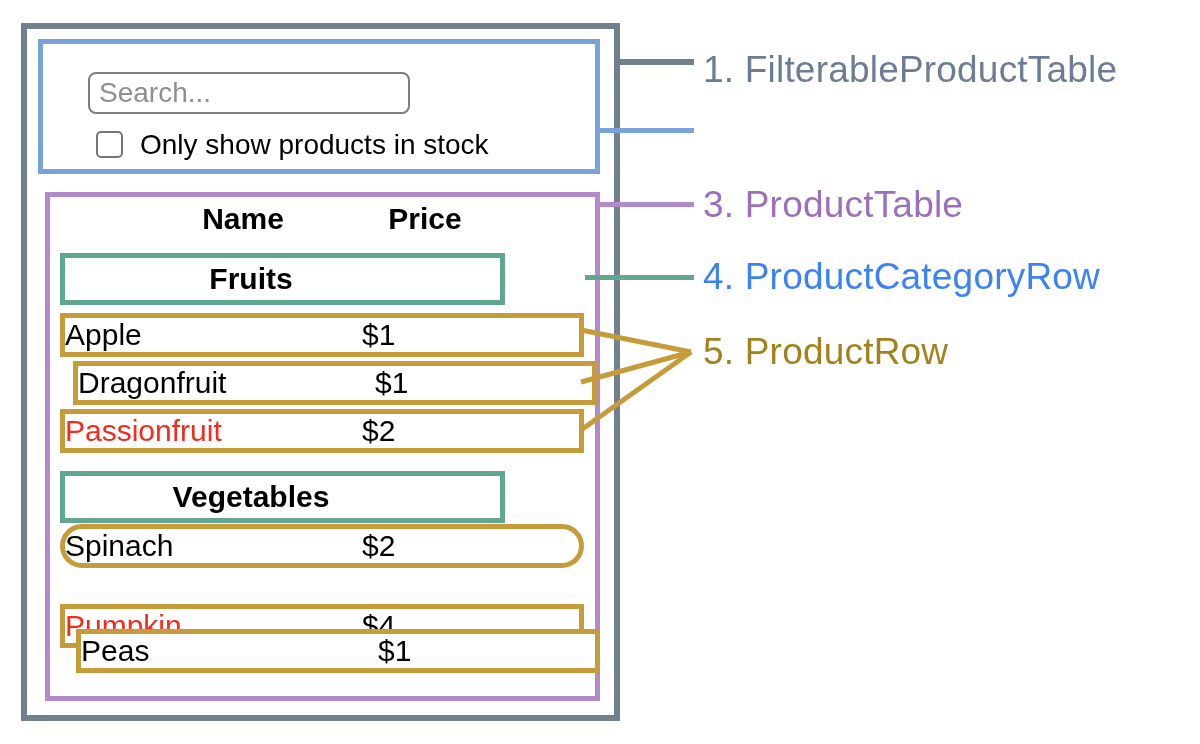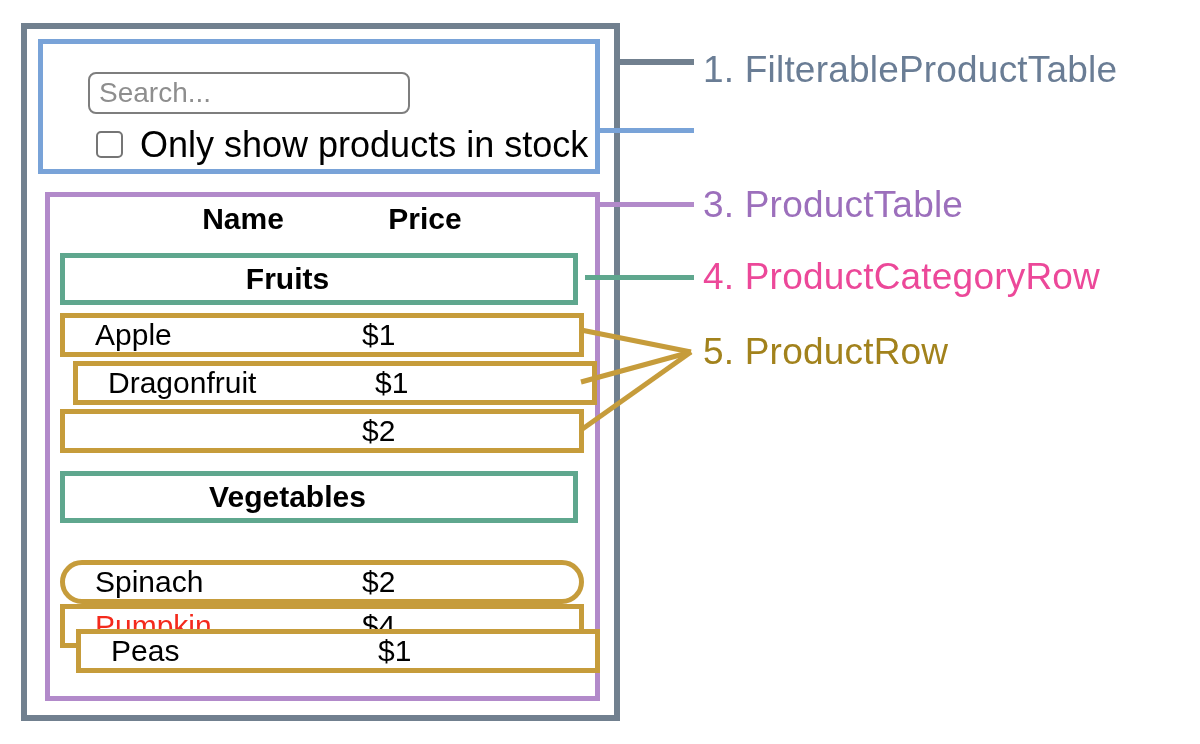--- a/index.html
+++ b/index.html
@@ -29,73 +29,73 @@
     font-size: 28px; color: #333; padding: 0 0 0 9px; outline: none;
   }
   .search-input::placeholder { color: #8e8e8e; opacity: 1; }
   .stock-checkbox {
     position: absolute; left: 96px; top: 131px; width: 27px; height: 27px;
     appearance: none; -webkit-appearance: none; margin: 0;
     border: 2px solid #757575; border-radius: 5px; background: #fff;
   }
   .stock-label {
     position: absolute; left: 140px; top: 130px; line-height: 30px;
-    font-size: 36px; color: #000;
+    font-size: 28px; color: #000;
     white-space: nowrap;
   }
   .table-box {
     position: absolute; left: 45px; top: 192px; width: 555px; height: 509px;
     border: 5px solid #b28aca; background: #ffffff;
   }
   .col-header {
     position: absolute; top: 204px; transform: translateX(-50%);
     font-size: 30px; font-weight: bold; line-height: 30px; white-space: nowrap;
   }
   .col-header.name  { left: 243px; }
   .col-header.price { left: 425px; }
   .category-row {
-    position: absolute; left: 60px; width: 518px; height: 52px;
+    position: absolute; left: 60px; width: 445px; height: 52px;
     border: 5px solid #5fa78e; background: #fff;
     display: flex; align-items: center; justify-content: center;
     padding-right: 63px;
     font-size: 30px; font-weight: bold; white-space: nowrap;
   }
   .cat-fruits     { top: 253px; }
   .cat-vegetables { top: 471px; text-align: right; }
   .product-row {
     position: absolute; left: 60px; width: 524px; height: 44px;
     border: 5px solid #c69c3b; background: #fff;
     display: flex; align-items: center;
     font-size: 30px; white-space: nowrap;
   }
-  .product-row .p-name  { padding-left: 30px; }
+  .product-row .p-name  { }
   .product-row .p-price { position: absolute; left: 297px; }
   .row-apple        { top: 313px; }
   .row-dragonfruit  { top: 361px; margin-left: 13px; }
   .row-passionfruit { top: 409px; }
-  .row-spinach      { top: 560px; border-radius: 22px; }
+  .row-spinach      { top: 524px; border-radius: 22px; }
   .row-pumpkin      { top: 604px; }
   .row-peas         { top: 629px; margin-left: 16px; }
   .oos { color: #f42a1c; }   
   
   .connector { position: absolute; }
   .conn-1 { left: 616px; top: 59px;  width: 78px; height: 6px; background: #71808f; }
   .conn-2 { left: 596px; top: 128px; width: 98px; height: 5px; background: #79a3d8; }
   .conn-3 { left: 596px; top: 202px; width: 98px; height: 5px; background: #b28aca; }
   .conn-4 { left: 585px; top: 275px; width: 109px; height: 5px; background: #5fa78e; }
   .gold-lines { position: absolute; left: 0; top: 0; width: 1200px; height: 744px; pointer-events: none; }
   
   .legend-label {
     position: absolute; left: 703px; line-height: 46px;
     font-size: 37px; white-space: nowrap; letter-spacing: 0.2px;
   }
   .legend-1 { top: 47px;  color: #6a7d95; text-align: right; }
   .legend-2 { top: 107px; color: #5e8ec9; }
   .legend-3 { top: 182px; color: #9c6fbc; }
-  .legend-4 { top: 254px; color: #ec4899; }
+  .legend-4 { top: 254px; color: #3b82f6; }
   .legend-5 { top: 329px; color: #a2821c; }
 </style>
 </head>
 <body>
 
 <div class="canvas">
 
   <div class="outer-box"></div>
 
   <div class="searchbar-box"></div>
@@ -111,20 +111,21 @@
 
   <div class="product-row row-apple">
     <span class="p-name">Apple</span>
     <span class="p-price">$1</span>
   </div>
   <div class="product-row row-dragonfruit">
     <span class="p-name">Dragonfruit</span>
     <span class="p-price">$1</span>
   </div>
   <div class="product-row row-passionfruit">
+    <span class="p-name oos">Passionfruit</span>
     <span class="p-price">$2</span>
   </div>
 
   <div class="category-row cat-vegetables">Vegetables</div>
 
   <div class="product-row row-spinach">
     <span class="p-name">Spinach</span>
     <span class="p-price">$2</span>
   </div>
   <div class="product-row row-pumpkin">

